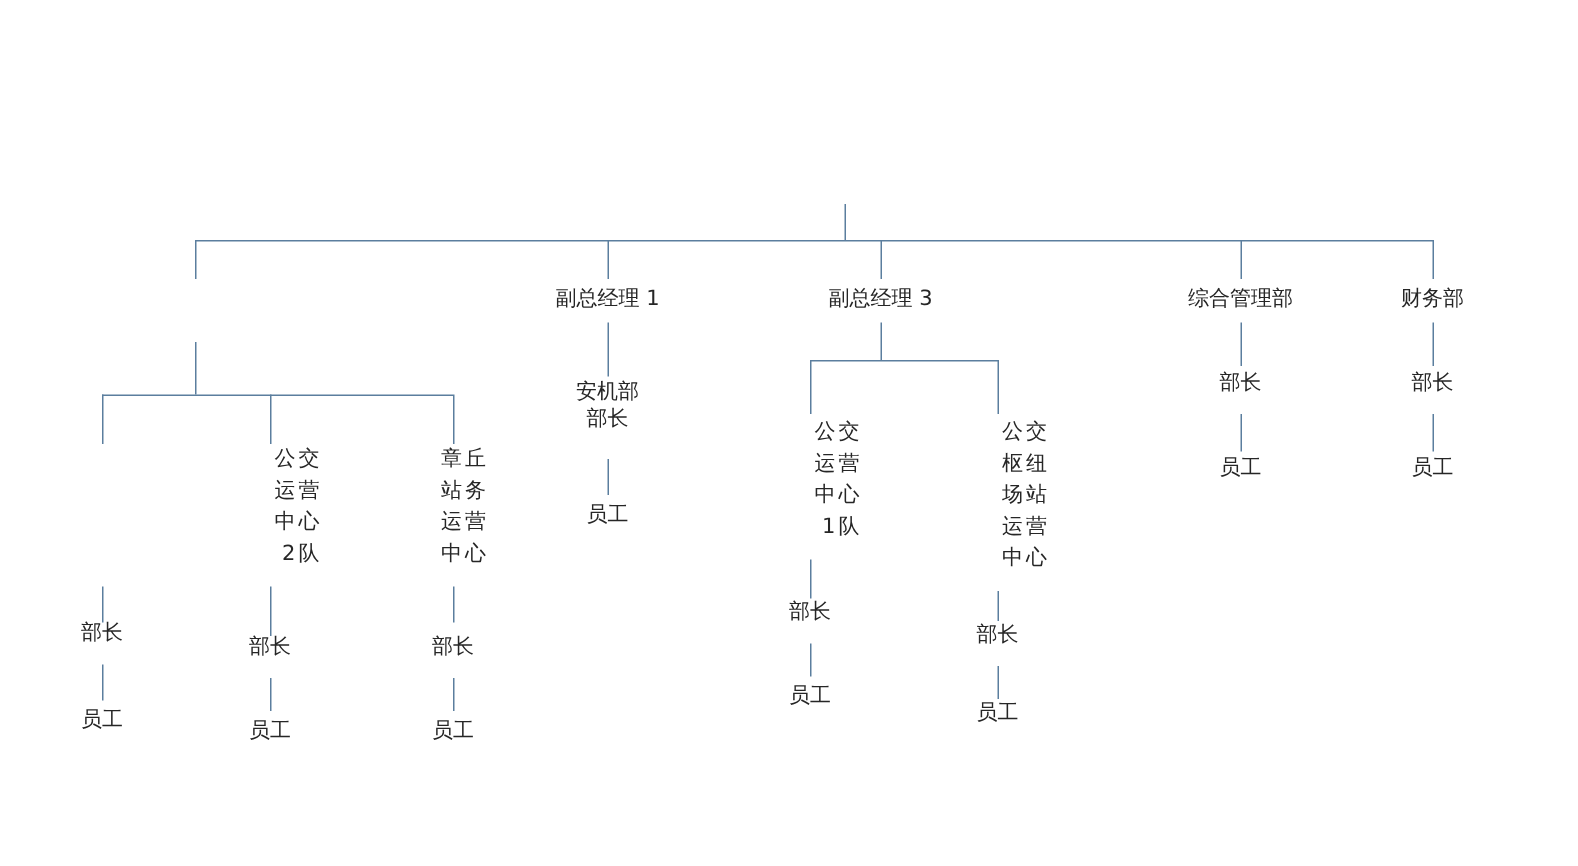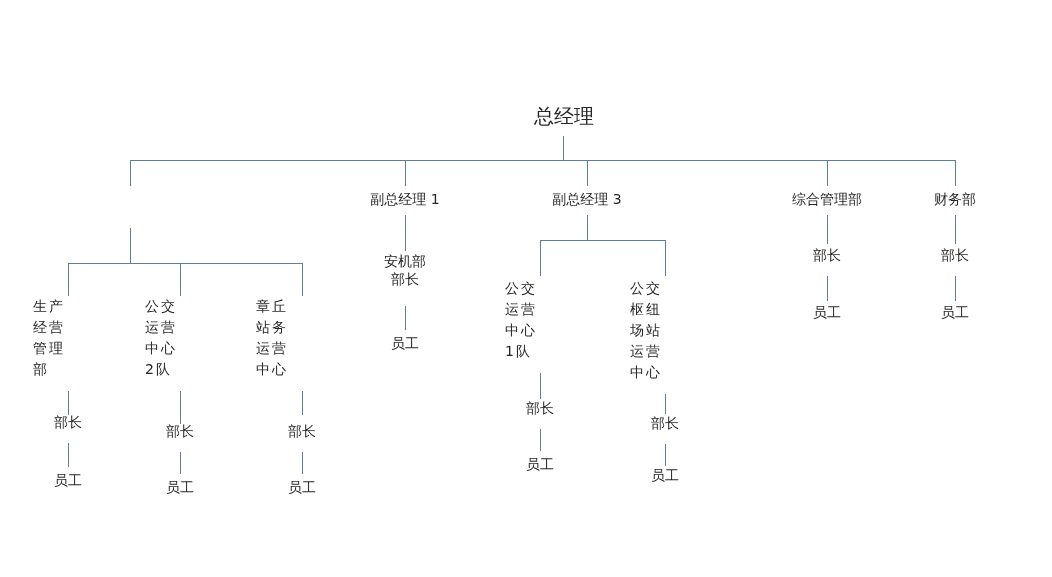--- a/index.html
+++ b/index.html
@@ -50,29 +50,28 @@
   }
   .node-l4,
   .node-l5 {
     font-size: 14px;
   }
   
   .node-narrow {
     font-size: 14px;
     line-height: 1.50;
     letter-spacing: 2px;
-    text-align: left;
+    text-align: right;
   }
 </style>
 </head>
 <body>
 
 <div id="chart-canvas">
 
-  <div class="node node-root" style="left:484px; top:104px; width:160px;">总经理</div>
 
   <div class="vline" style="left:563px; top:136px; height:24px;"></div>
 
   <div class="hline" style="left:130px; top:160px; width:826px;"></div>
 
   <div class="vline" style="left:130px; top:160px; height:26px;"></div>
   <div class="vline" style="left:405px; top:160px; height:26px;"></div>
   <div class="vline" style="left:587px; top:160px; height:26px;"></div>
   <div class="vline" style="left:827px; top:160px; height:26px;"></div>
   <div class="vline" style="left:955px; top:160px; height:26px;"></div>
@@ -87,24 +86,20 @@
   <div class="node node-l2" style="left:903px; top:190px; width:104px;">财务部</div>
 
   <div class="vline" style="left:130px; top:228px; height:35px;"></div>
 
   <div class="hline" style="left:68px; top:263px; width:234px;"></div>
 
   <div class="vline" style="left:68px; top:263px; height:33px;"></div>
   <div class="vline" style="left:180px; top:263px; height:33px;"></div>
   <div class="vline" style="left:302px; top:263px; height:33px;"></div>
 
-  <div class="node node-narrow" style="left:33px; top:296px; width:70px;">生产
-经营
-管理
-部</div>
 
   <div class="node node-narrow" style="left:145px; top:296px; width:70px;">公交
 运营
 中心
 2队</div>
 
   <div class="node node-narrow" style="left:256px; top:296px; width:70px;">章丘
 站务
 运营
 中心</div>

